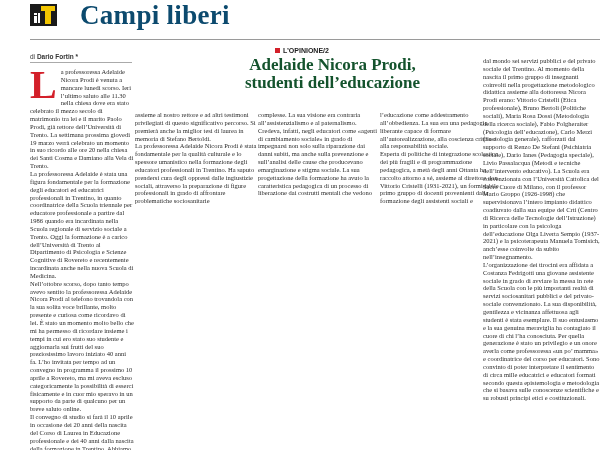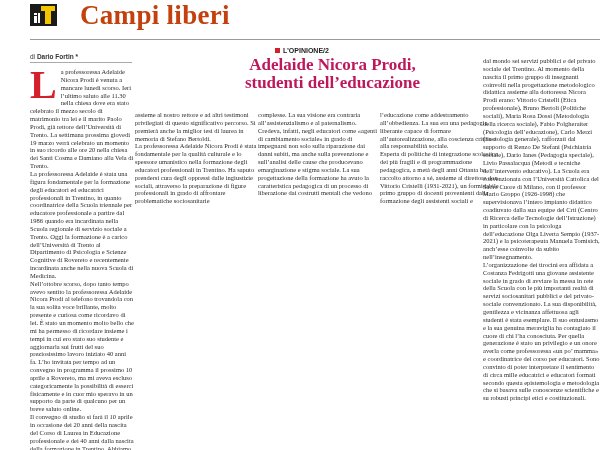--- a/index.html
+++ b/index.html
@@ -3,28 +3,28 @@
 <meta charset="utf-8">
 <style>
   html, body { margin:0; padding:0; background:#ffffff; }
   body { width:600px; height:450px; position:relative; overflow:hidden; font-family:"Liberation Serif","DejaVu Serif",serif; color:#222; }
   .logo { position:absolute; left:30px; top:4px; width:27px; height:22px; background:#1a1a1a; }
   .logo .t-bar { position:absolute; left:11px; top:2px; width:14px; height:5px; background:#f2c500; }
   .logo .t-stem { position:absolute; left:15px; top:2px; width:6px; height:18px; background:#f2c500; }
   .logo .i-dot { position:absolute; left:4px; top:9px; width:3px; height:2px; background:#fff; }
   .logo .i-stem { position:absolute; left:4px; top:12px; width:3px; height:7px; background:#fff; }
   .logo .l-stem { position:absolute; left:8px; top:9px; width:2px; height:10px; background:#fff; }
-  .section-title { position:absolute; left:80px; top:0px; font-family:"Liberation Serif","DejaVu Serif",serif; font-weight:bold; font-size:27px; color:#c2410c; letter-spacing:0.3px; }
+  .section-title { position:absolute; left:80px; top:0px; font-family:"Liberation Serif","DejaVu Serif",serif; font-weight:bold; font-size:27px; color:#0c4a6e; letter-spacing:0.3px; }
   .rule { position:absolute; left:30px; right:0; top:39px; height:1px; background:#9a9a9a; }
   .byline { position:absolute; left:30px; top:53px; font-family:"Liberation Sans","DejaVu Sans",sans-serif; font-size:6.5px; color:#333; }
   .byline b { font-weight:bold; }
   .byline-rule { position:absolute; left:30px; width:102px; top:62px; height:1px; background:#aaa; }
   .kicker { position:absolute; left:275px; top:47px; font-family:"Liberation Sans","DejaVu Sans",sans-serif; font-weight:bold; font-size:7px; color:#222; }
   .kicker .sq { display:inline-block; width:5px; height:5px; background:#d3202a; margin-right:3px; vertical-align:0px; }
-  .headline { position:absolute; left:200px; width:265px; top:56px; text-align:center; font-family:"Liberation Serif","DejaVu Serif",serif; font-weight:bold; font-size:17px; line-height:18px; color:#be185d; }
+  .headline { position:absolute; left:200px; width:265px; top:56px; text-align:center; font-family:"Liberation Serif","DejaVu Serif",serif; font-weight:bold; font-size:17px; line-height:18px; color:#14532d; }
   .col { position:absolute; font-size:6.5px; line-height:7.85px; color:#2a2a2a; text-align:left; white-space:normal; }
   .col p { margin:0; }
   .col1 { left:30px; top:68px; width:104px; }
   .col2 { left:135px; top:111px; width:122px; }
   .col3 { left:258px; top:111px; width:120px; }
   .col4 { left:380px; top:111px; width:122px; }
   .col5 { left:483px; top:57px; width:117px; }
   .dropcap { float:left; font-size:40px; line-height:32px; color:#d3202a; font-weight:bold; margin:1px 4px 0 0; font-family:"Liberation Serif","DejaVu Serif",serif; }
 </style>
 </head>

